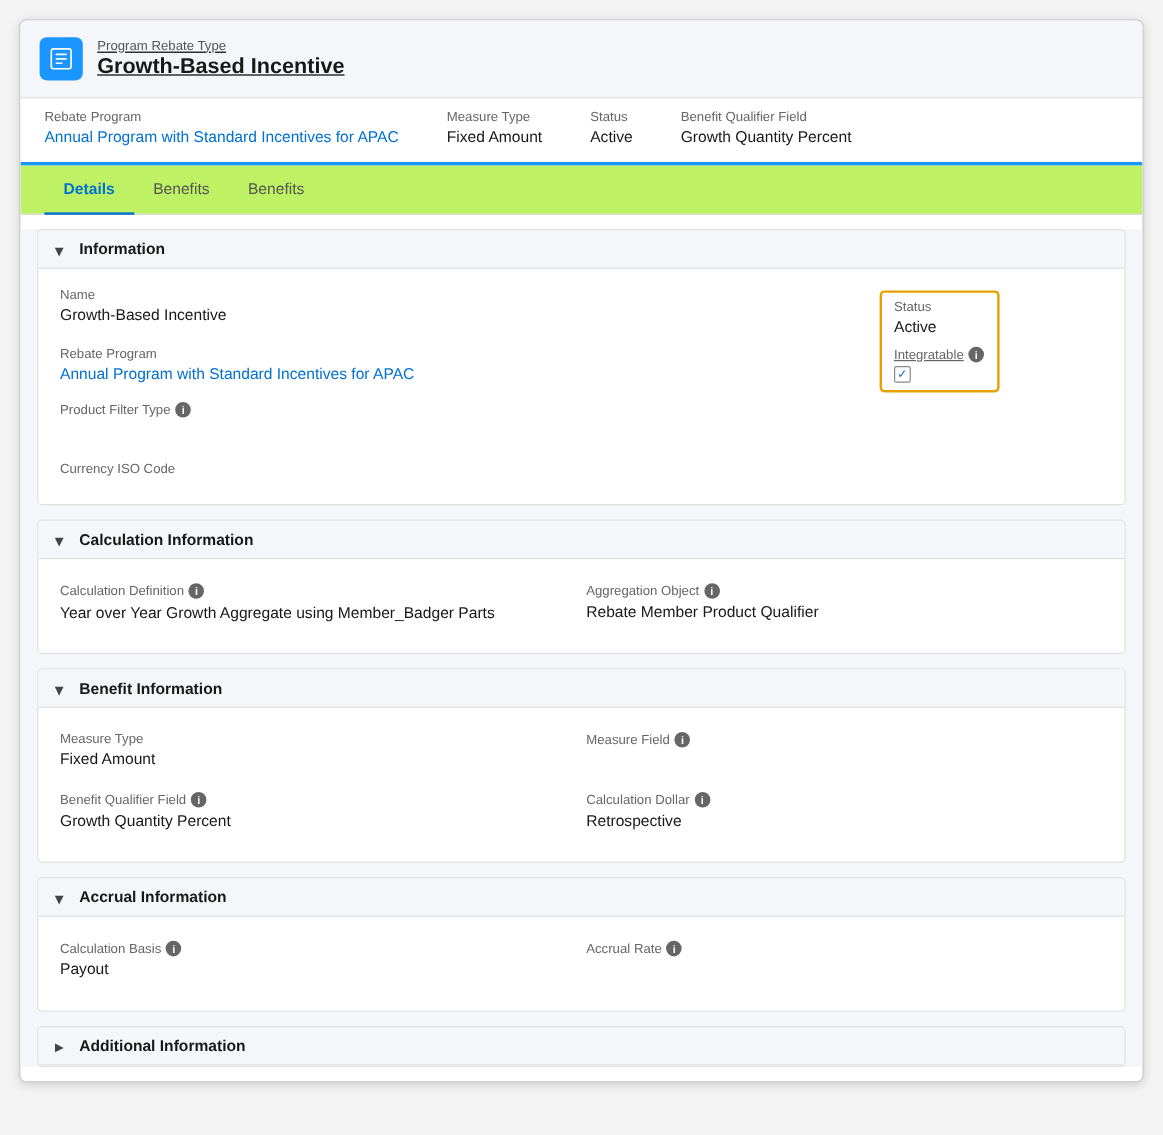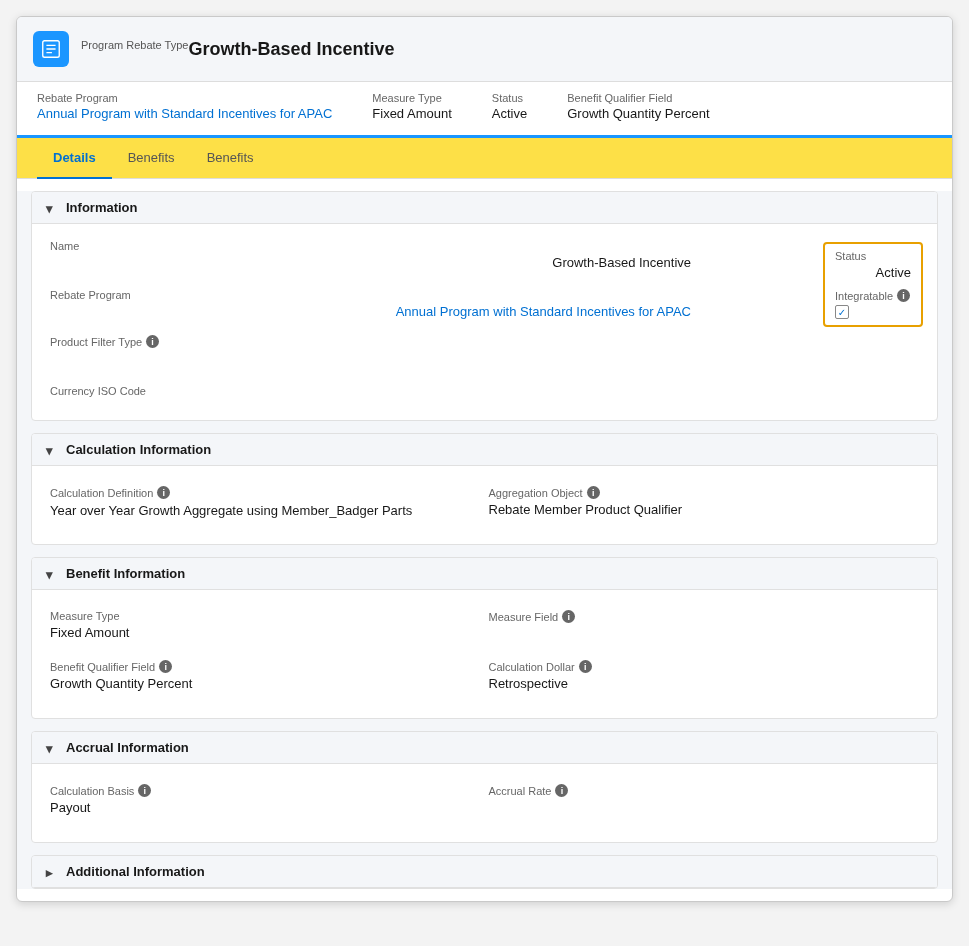--- a/index.html
+++ b/index.html
@@ -41,21 +41,22 @@
       justify-content: center;
       flex-shrink: 0;
     }
     .header-icon svg {
       width: 22px;
       height: 22px;
       fill: white;
     }
     .header-title-group {
       display: flex;
-      flex-direction: row;
+      flex-direction: column;
+      text-decoration: underline;
     }
     .header-subtitle {
       font-size: 11px;
       color: #555;
     }
     .header-title {
       font-size: 18px;
       font-weight: 700;
       color: #181818;
     }
@@ -86,21 +87,21 @@
       color: #0070d2;
       text-decoration: none;
       cursor: pointer;
     }
 
     
     .tabs-bar {
       display: flex;
       border-bottom: 1px solid #ddd;
       padding: 0 20px;
-      background: #fde047;
+      background: #bef264;
     }
     .tab {
       padding: 12px 16px;
       font-size: 13px;
       color: #555;
       cursor: pointer;
       border-bottom: 2px solid transparent;
       margin-bottom: -1px;
     }
     .tab.active {
@@ -203,20 +204,21 @@
       color: #181818;
       padding-right: 0;
     }
     .integratable-label {
       font-size: 11px;
       color: #666;
       margin-top: 6px;
       display: flex;
       align-items: center;
       gap: 4px;
+      text-decoration: underline;
     }
     .checkbox-checked {
       width: 14px;
       height: 14px;
       border: 1px solid #888;
       border-radius: 2px;
       display: flex;
       align-items: center;
       justify-content: center;
       margin-top: 3px;
@@ -279,21 +281,21 @@
     <div class="tab">Benefits</div>
   </div>
 
   <div class="content-area">
 
     <div class="section">
       <div class="section-header">
         <span class="chevron">▾</span>
         <span>Information</span>
       </div>
-      <div class="section-body" style="display:flex; flex-direction:row; padding:8px 14px 12px 14px;text-align:right;">
+      <div class="section-body" style="display:flex; flex-direction:row; padding:8px 14px 12px 14px;">
 
         <div style="flex:1;">
           <div class="field-group">
             <div class="field-label">Name</div>
             <div class="field-value">Growth-Based Incentive</div>
 
           </div>
           <div class="field-group">
             <div class="field-label">Rebate Program</div>
             <a class="field-value link">Annual Program with Standard Incentives for APAC</a>

